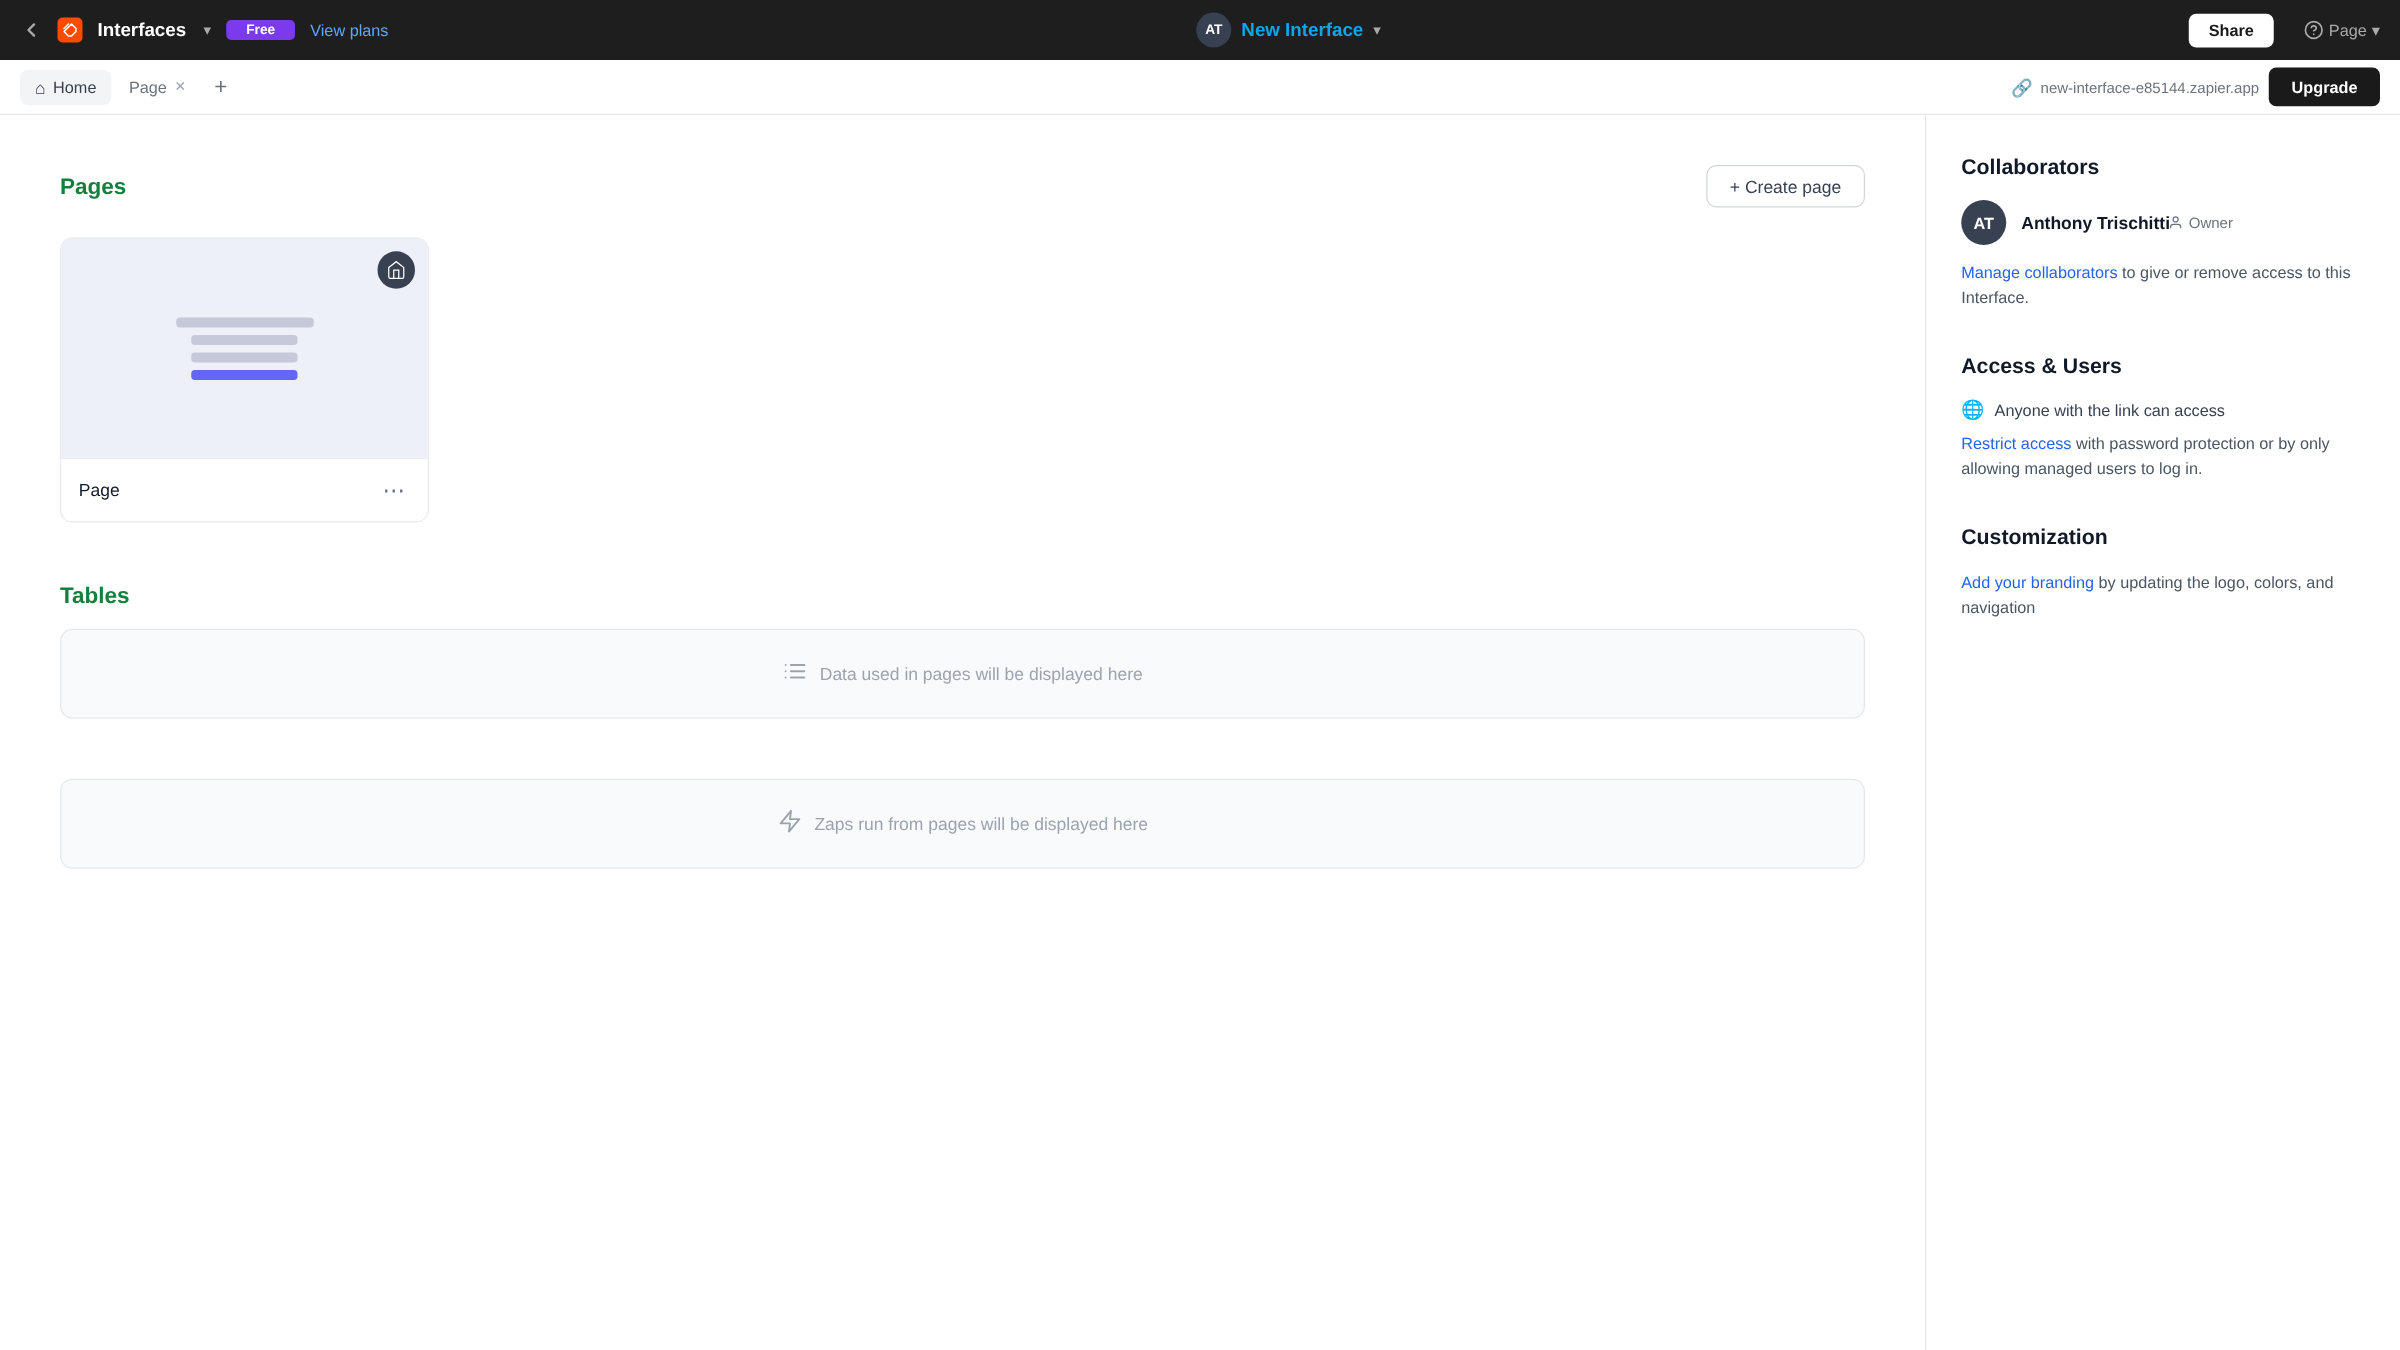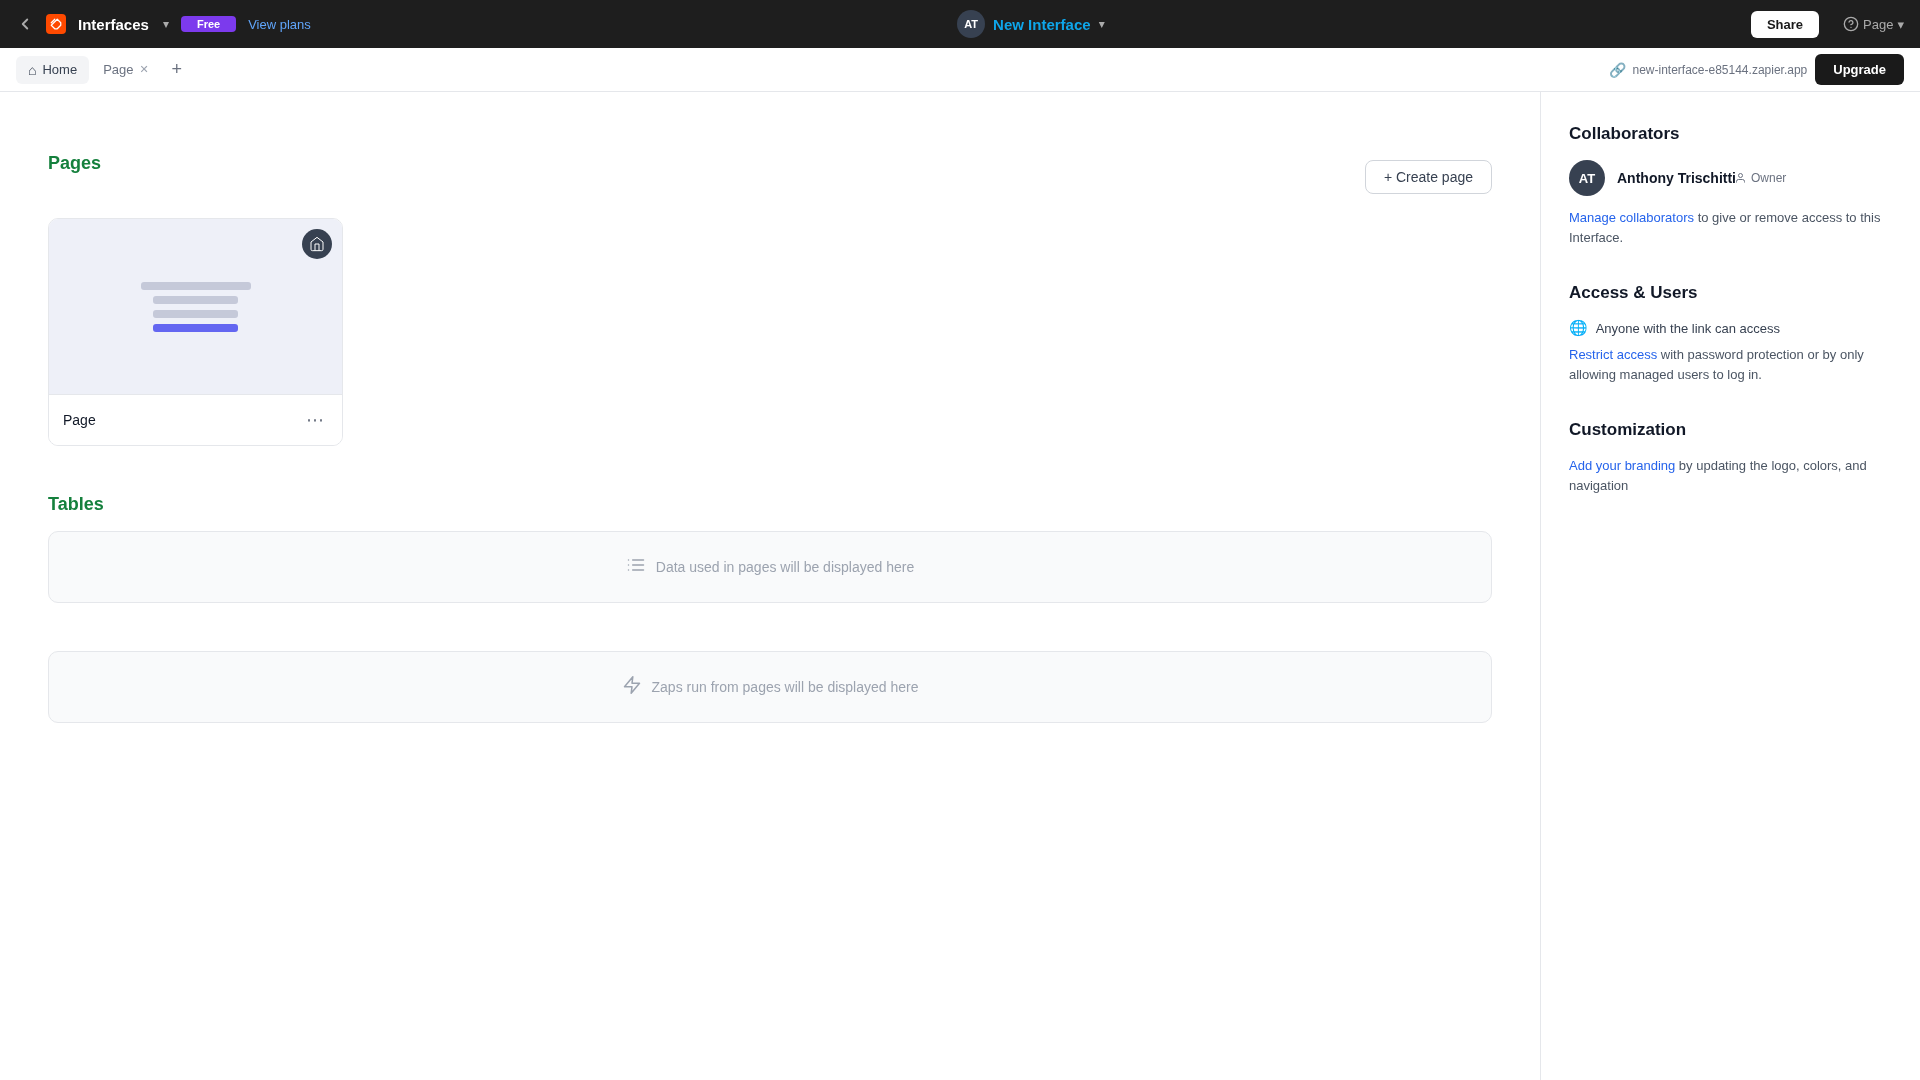--- a/index.html
+++ b/index.html
@@ -43,21 +43,21 @@
 
     
     .main-layout { display: flex; height: calc(1080px - 48px - 44px); }
 
     
     .content-area { flex: 1; padding: 40px 48px; overflow-y: auto; }
 
     
     .section-header { display: flex; align-items: center; justify-content: space-between; margin-bottom: 24px; }
     .section-title { font-size: 18px; font-weight: 700; color: #15803d; }
-    .create-page-btn { display: flex; align-items: flex-end; gap: 6px; border: 1.5px solid #d1d5db; background: #fff; padding: 8px 18px; border-radius: 8px; font-size: 14px; font-weight: 500; color: #374151; cursor: pointer; margin-top: 28px; }
+    .create-page-btn { display: flex; align-items: flex-end; gap: 6px; border: 1.5px solid #d1d5db; background: #fff; padding: 8px 18px; border-radius: 8px; font-size: 14px; font-weight: 500; color: #374151; cursor: pointer; }
 
     
     .page-card { width: 295px; border: 1.5px solid #e5e7eb; border-radius: 10px; overflow: hidden; cursor: pointer; }
     .page-card-preview { background: #eef0f8; height: 175px; position: relative; display: flex; align-items: center; justify-content: center; }
     .page-preview-icon { position: absolute; top: 10px; right: 10px; width: 30px; height: 30px; background: #374151; border-radius: 50%; display: flex; align-items: center; justify-content: center; }
     .page-preview-icon svg { width: 16px; height: 16px; fill: white; }
     .page-preview-content { display: flex; flex-direction: column; gap: 6px; align-items: center; }
     .preview-line { height: 8px; background: #c5c9d9; border-radius: 3px; }
     .preview-line.long { width: 110px; }
     .preview-line.medium { width: 85px; }

